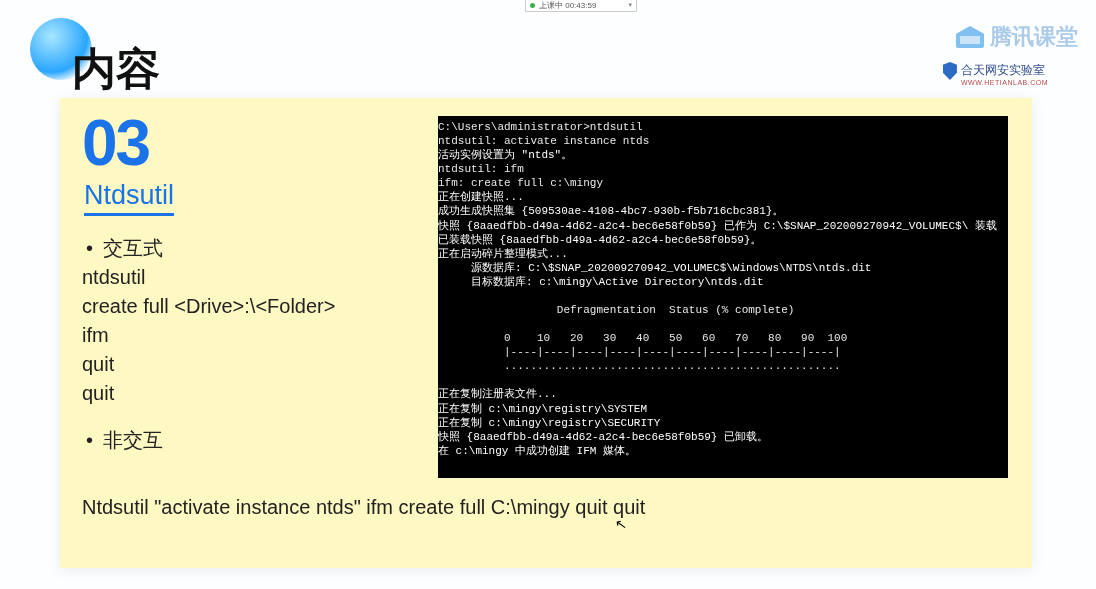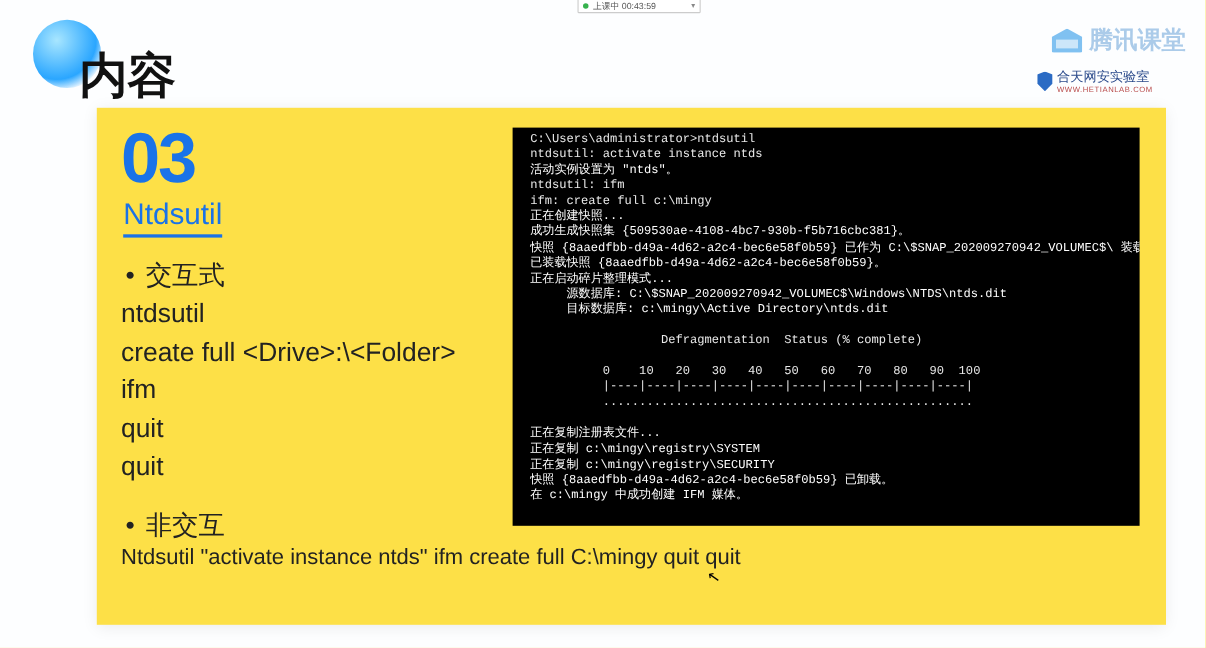--- a/index.html
+++ b/index.html
@@ -65,39 +65,39 @@
     border-radius: 2px;
     margin-right: 6px;
     position: relative;
   }
   .brand-icon::after{
     content:""; position:absolute; left:4px; top:10px; width:20px; height:8px; background:#fff; opacity:.6;
   }
   .logo2 {
     position: absolute;
     top: 62px; right: 48px;
-    display: flex; align-items: center;
+    display: flex; align-items: flex-start;
     font-size: 12px;
     color: #2b4a8b;
   }
   .shield {
     width: 14px; height: 18px;
     background: #2b6bc4;
     clip-path: polygon(50% 0%, 100% 15%, 100% 60%, 50% 100%, 0% 60%, 0% 15%);
     margin-right: 4px;
     position: relative;
   }
   .logo2 .sub {
     display: block; font-size: 7px; color: #b84a4a; letter-spacing: 0.5px;
   }
   .card {
     position: absolute;
-    top: 98px; left: 88px;
+    top: 98px; left: 60px;
     width: 972px; height: 470px;
-    background: #fde047;
+    background: #fef9c3;
     box-shadow: 0 2px 14px rgba(0,0,0,0.08);
   }
   .num {
     position: absolute;
     top: 8px; left: 22px;
     font-size: 64px;
     font-weight: 800;
     color: #1a73e8;
     letter-spacing: -2px;
   }
@@ -105,36 +105,36 @@
     position: absolute;
     top: 82px; left: 24px;
     font-size: 27px;
     color: #1a73e8;
     border-bottom: 3px solid #1a73e8;
     padding-bottom: 2px;
   }
   .body-text {
     position: absolute;
     top: 136px; left: 22px;
-    font-size: 24px;
+    font-size: 20px;
     color: #222;
     line-height: 1.45;
     width: 330px;
   }
   .body-text .dot { margin: 0 10px 0 4px; }
   .terminal {
     position: absolute;
     top: 18px; left: 378px;
     width: 570px; height: 362px;
     background: #000000;
     color: #c0c0c0;
     font-family: "Consolas", "Courier New", monospace;
     font-size: 11px;
     line-height: 1.28;
-    padding: 4px 16px;
+    padding: 4px 0;
     white-space: pre;
     overflow: hidden;
   }
   .terminal .cn { color: #ffffff; }
   .terminal .w { color: #e8e8e8; }
   .bottom-line {
     position: absolute;
     top: 398px; left: 22px;
     font-size: 20px;
     color: #222;

